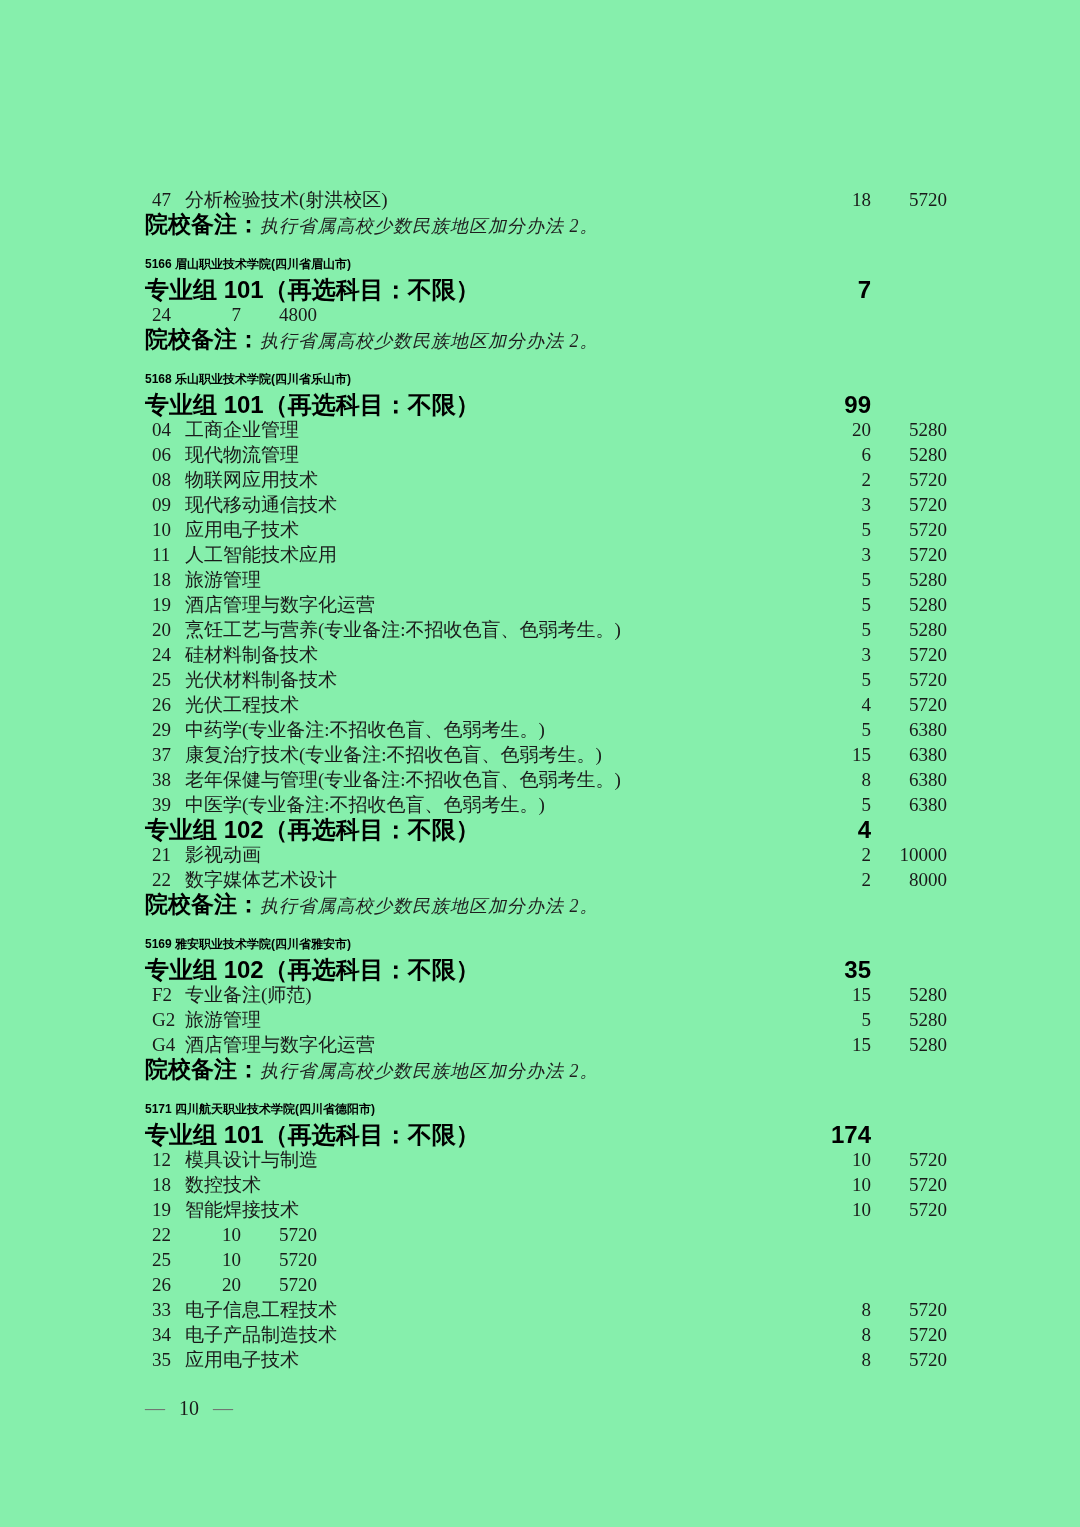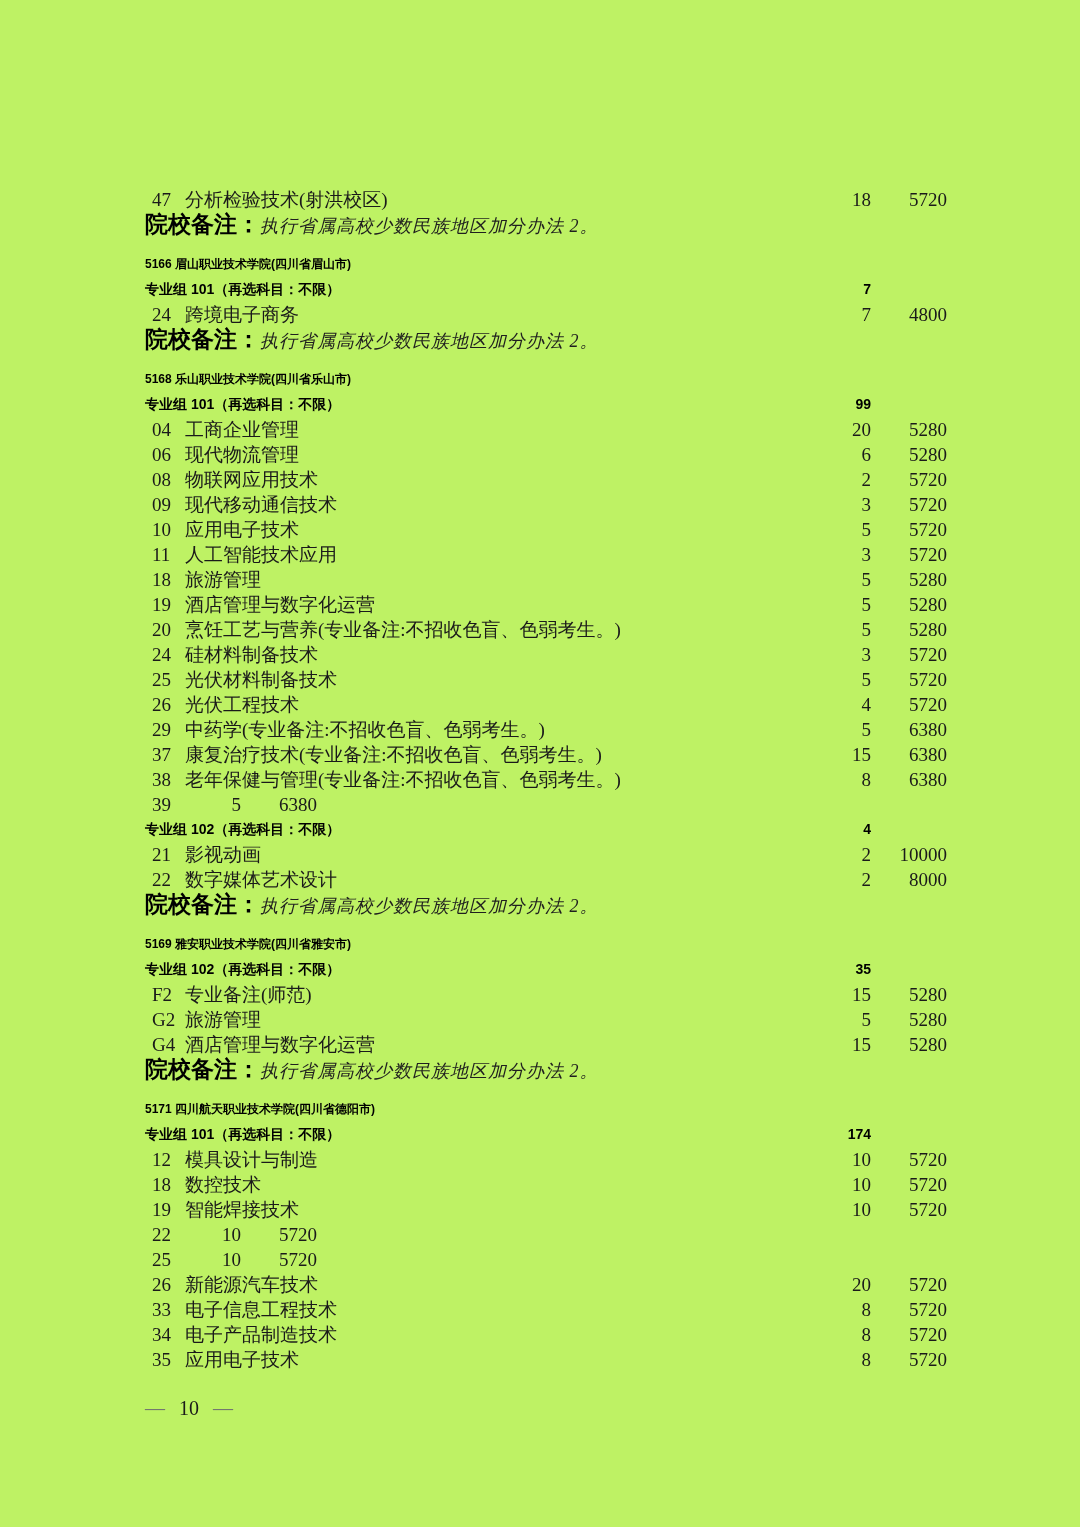--- a/index.html
+++ b/index.html
@@ -4,21 +4,21 @@
 <style>
   html, body {
     margin: 0;
     padding: 0;
     background: #ffffff;
   }
   .page {
     position: relative;
     width: 1080px;
     height: 1527px;
-    background: #bef264;
+    background: #86efac;
     color: #1a1a1a;
     overflow: hidden;
   }
   .content {
     position: absolute;
     left: 145px;
     top: 187px;
     width: 802px;
   }
   .block + .block { margin-top: 13px; }
@@ -28,21 +28,21 @@
     font-weight: bold;
     font-size: 12px;
     line-height: 25px;
     color: #000;
     white-space: nowrap;
   }
   .group-line {
     display: flex;
     font-family: "Liberation Sans", sans-serif;
     font-weight: bold;
-    font-size: 14px;
+    font-size: 24px;
     line-height: 25px;
     color: #000;
   }
   .group-label { flex: 1; white-space: nowrap; }
 
   .major-row {
     display: flex;
     padding-left: 7px;
     font-family: "Liberation Serif", serif;
     font-size: 19px;
@@ -115,21 +115,20 @@
       </div>
       <div class="block">
         <div class="inst-header">5166 眉山职业技术学院(四川省眉山市)</div>
         <div class="group-line">
           <span class="group-label">专业组 101（再选科目：不限）</span>
           <span class="col-plan">7</span>
           <span class="col-fee"></span>
         </div>
         <div class="major-row">
           <span class="major-code">24</span>
-          <span class="major-name">跨境电子商务</span>
           <span class="col-plan">7</span>
           <span class="col-fee">4800</span>
         </div>
         <div class="remark-line"><span class="remark-label">院校备注：</span><span class="remark-text">执行省属高校少数民族地区加分办法 2。</span></div>
       </div>
       <div class="block">
         <div class="inst-header">5168 乐山职业技术学院(四川省乐山市)</div>
         <div class="group-line">
           <span class="group-label">专业组 101（再选科目：不限）</span>
           <span class="col-plan">99</span>
@@ -220,20 +219,21 @@
           <span class="col-fee">6380</span>
         </div>
         <div class="major-row">
           <span class="major-code">38</span>
           <span class="major-name">老年保健与管理(专业备注:不招收色盲、色弱考生。)</span>
           <span class="col-plan">8</span>
           <span class="col-fee">6380</span>
         </div>
         <div class="major-row">
           <span class="major-code">39</span>
+          <span class="major-name">中医学(专业备注:不招收色盲、色弱考生。)</span>
           <span class="col-plan">5</span>
           <span class="col-fee">6380</span>
         </div>
         <div class="group-line">
           <span class="group-label">专业组 102（再选科目：不限）</span>
           <span class="col-plan">4</span>
           <span class="col-fee"></span>
         </div>
         <div class="major-row">
           <span class="major-code">21</span>
@@ -306,21 +306,20 @@
           <span class="col-plan">10</span>
           <span class="col-fee">5720</span>
         </div>
         <div class="major-row">
           <span class="major-code">25</span>
           <span class="col-plan">10</span>
           <span class="col-fee">5720</span>
         </div>
         <div class="major-row">
           <span class="major-code">26</span>
-          <span class="major-name">新能源汽车技术</span>
           <span class="col-plan">20</span>
           <span class="col-fee">5720</span>
         </div>
         <div class="major-row">
           <span class="major-code">33</span>
           <span class="major-name">电子信息工程技术</span>
           <span class="col-plan">8</span>
           <span class="col-fee">5720</span>
         </div>
         <div class="major-row">

